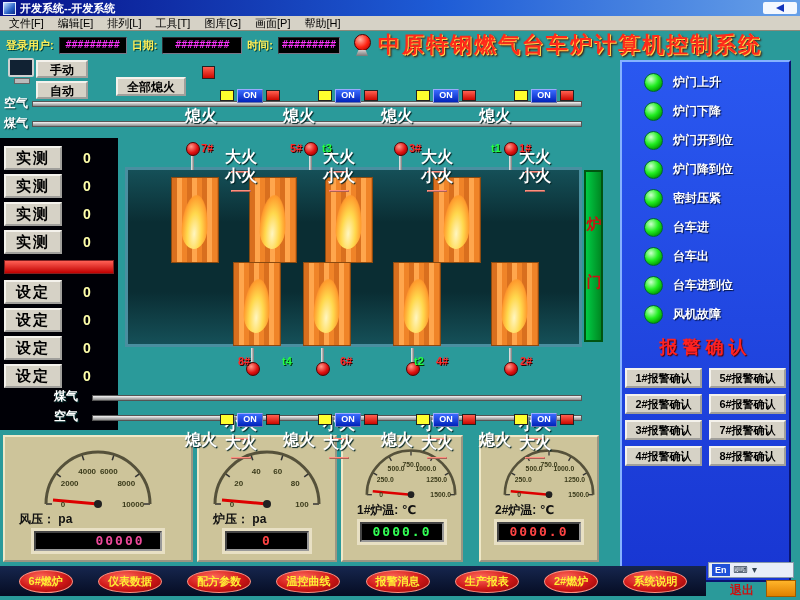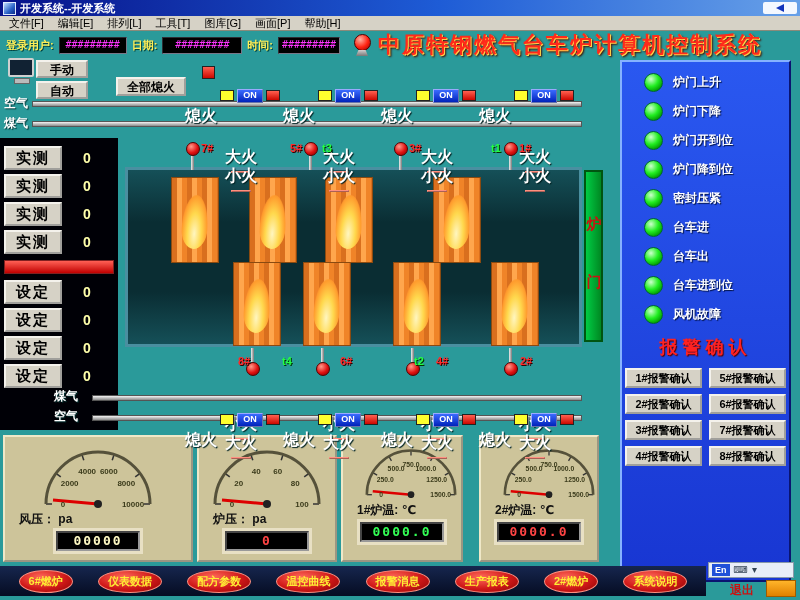--- a/index.html
+++ b/index.html
@@ -488,21 +488,21 @@
           <line x1="82.21478174124758" y1="18.25140025042294" x2="84.06888370749726" y2="12.545061152652018" stroke="#333" stroke-width="1.5"></line>
           <line x1="53.78521825875242" y1="18.251400250422932" x2="51.931116292502736" y2="12.54506115265201" stroke="#333" stroke-width="1.5"></line>
           <line x1="30.785218258752423" y1="34.96187839454623" x2="25.931116292502736" y2="31.435166880791392" stroke="#333" stroke-width="1.5"></line>
           <line x1="22" y1="61.99999999999999" x2="16" y2="61.99999999999999" stroke="#333" stroke-width="1.5"></line>
         <path d="M 16 62 A 52 52 0 0 1 120 62" fill="none" stroke="#55513a" stroke-width="3"></path>
         <line x1="68" y1="62" x2="23" y2="58" stroke="#dd0000" stroke-width="3"></line>
         <circle cx="68" cy="62" r="4" fill="#222"></circle>
       </svg>
     <span class="tick" style="left: 33px; top: 62px;">0</span><span class="tick" style="left: 39.6844px; top: 41.4275px;">2000</span><span class="tick" style="left: 57.1844px; top: 28.713px;">4000</span><span class="tick" style="left: 78.8156px; top: 28.713px;">6000</span><span class="tick" style="left: 96.3156px; top: 41.4275px;">8000</span><span class="tick" style="left: 103px; top: 62px;">10000</span></div>
     <div class="gauge-label">风压： pa</div>
-    <div class="gauge-value" style="color: #fef9c3;">00000</div>
+    <div class="gauge-value" style="color: #ec4899; padding-left: 44px;">00000</div>
   </div>
   <div class="gauge-panel abs" style="left:197px;top:435px;width:140px;height:127px;">
     <div class="gauge-face">
       <svg class="gauge-svg" width="136" height="66">
           <line x1="114" y1="62" x2="120" y2="62" stroke="#333" stroke-width="1.5"></line>
           <line x1="105.21478174124758" y1="34.96187839454623" x2="110.06888370749726" y2="31.435166880791396" stroke="#333" stroke-width="1.5"></line>
           <line x1="82.21478174124758" y1="18.25140025042294" x2="84.06888370749726" y2="12.545061152652018" stroke="#333" stroke-width="1.5"></line>
           <line x1="53.78521825875242" y1="18.251400250422932" x2="51.931116292502736" y2="12.54506115265201" stroke="#333" stroke-width="1.5"></line>
           <line x1="30.785218258752423" y1="34.96187839454623" x2="25.931116292502736" y2="31.435166880791392" stroke="#333" stroke-width="1.5"></line>
           <line x1="22" y1="61.99999999999999" x2="16" y2="61.99999999999999" stroke="#333" stroke-width="1.5"></line>

